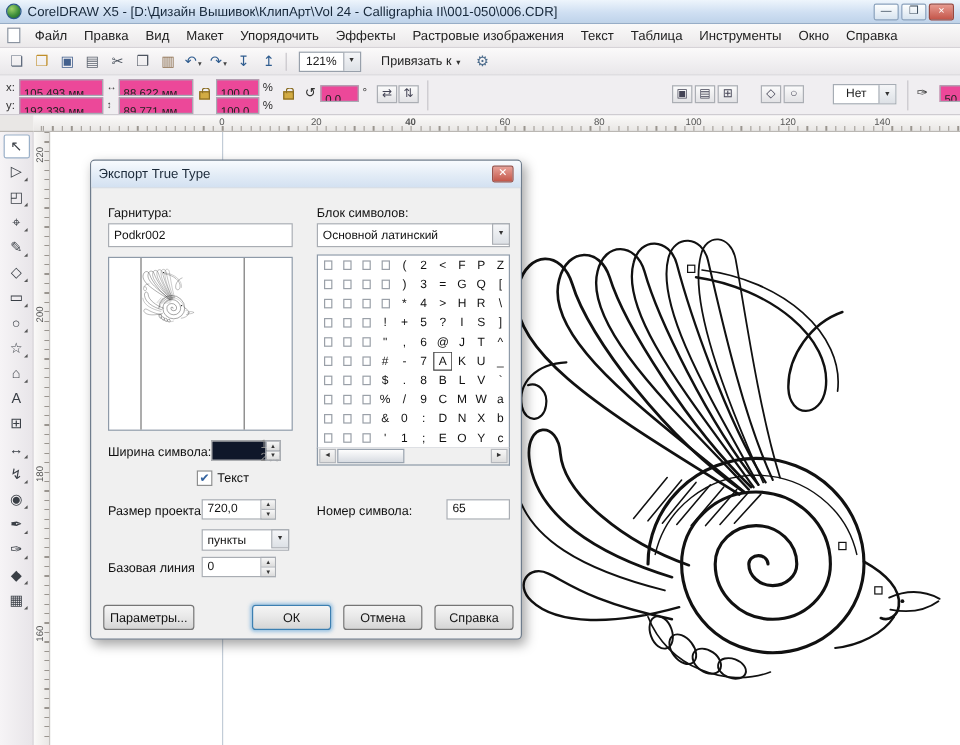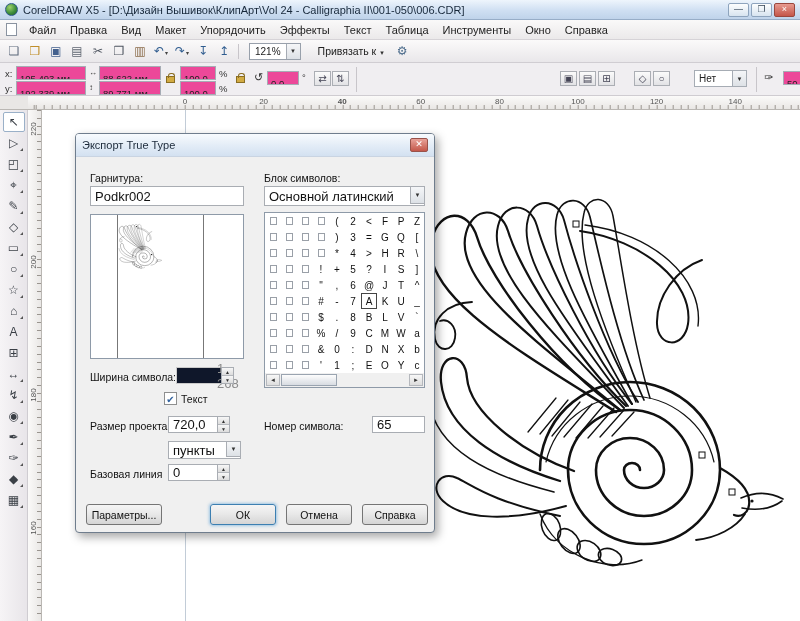--- a/index.html
+++ b/index.html
@@ -42,21 +42,21 @@
   .plabel{position:absolute;white-space:nowrap;color:#333;}
   .pfield{position:absolute;height:13px;background:#ec4899;border:1px solid #a6acb4;line-height:11px;
     padding:6px 3px;white-space:nowrap;overflow:hidden;}
   .pbtn{position:absolute;width:17px;height:15px;border:1px solid #abaeb4;text-align:center;line-height:13px;
     font-size:10px;background:linear-gradient(#fbfbfb,#e2e2e5);color:#445;}
   .psep{position:absolute;width:1px;height:25px;top:4px;background:#c8c5ca;}
   .lock{position:absolute;width:9px;height:7px;background:#d2ab43;border:1px solid #8a6d22;}
   .lock::before{content:"";position:absolute;left:1px;top:-4px;width:5px;height:4px;border:1px solid #8a6d22;
     border-bottom:none;border-radius:3px 3px 0 0;}
   .pcombo{position:absolute;display:flex;align-items:center;height:17px;border:1px solid #a6acb4;background:#fff;font-size:10px;}
-  .pcombo .val{padding:0 4px;flex:1;}
+  .pcombo .val{padding:0 4px;flex:1;text-align:center;}
   
   .corner{position:absolute;left:0;top:96px;width:28px;height:14px;background:#e9e7e5;border-bottom:1px solid #bab7b3;}
   .hruler{position:absolute;left:28px;top:96px;right:0;height:14px;
     background:linear-gradient(#fbfaf9,#e9e7e5);border-bottom:1px solid #bab7b3;}
   .hticks{position:absolute;left:0;right:0;bottom:0;height:4px;
     background-image:repeating-linear-gradient(to right,#9a958f 0 1px,transparent 1px 7.86px);background-position:7.7px 0;}
   .hrnum{position:absolute;top:1px;width:20px;text-align:center;font-size:8px;color:#555;}
   .vruler{position:absolute;left:28px;top:110px;width:14px;bottom:0;
     background:linear-gradient(to right,#fbfaf9,#e9e7e5);border-right:1px solid #bab7b3;}
   .vticks{position:absolute;top:0;bottom:0;right:0;width:4px;
@@ -76,21 +76,21 @@
   .artwork{position:absolute;left:415px;top:195px;z-index:2;}
   
   .dialog{position:absolute;left:75px;top:133px;width:360px;height:400px;background:#f0f0f0;
     border:1px solid #6f7d8d;border-radius:4px;box-shadow:3px 4px 10px rgba(0,0,0,.35);z-index:10;font-size:10.5px;}
   .dlg-title{height:23px;display:flex;align-items:center;padding:0 6px;font-size:11px;color:#1c2a3a;
     background:linear-gradient(#f8fbfe,#e4edf7 50%,#d3e1f1);border-bottom:1px solid #c9d4e2;border-radius:3px 3px 0 0;}
   .dlg-close{margin-left:auto;width:18px;height:14px;border:1px solid #99524a;border-radius:2px;text-align:center;
     background:linear-gradient(#e8a299,#c4574a);color:#fff;font-size:9px;line-height:11px;}
   .dlabel{position:absolute;white-space:nowrap;color:#111;}
   .dinput{position:absolute;background:#fff;border:1px solid #a9adb3;display:flex;align-items:center;
-    padding:0 4px;font-size:13px;color:#111;}
+    padding:0 4px;font-size:10px;color:#111;}
   .dinput.disabled{background:#0f172a;color:#8b8b8b;border-color:#cacaca;padding-left:40px;}
   .spin{position:absolute;right:-1px;top:-1px;bottom:-1px;width:13px;display:flex;flex-direction:column;
     border:1px solid #a9adb3;}
   .spin span{flex:1;display:flex;align-items:center;justify-content:center;background:linear-gradient(#f7f7f7,#dcdcdc);}
   .spin span+span{border-top:1px solid #b5b8bd;}
   .spin .up::before{content:"▲";font-size:5px;color:#333;}
   .spin .down::before{content:"▼";font-size:5px;color:#333;}
   .dcombo .carrow{position:absolute;right:-1px;top:-1px;bottom:-1px;width:15px;border:1px solid #a9adb3;}
   .preview{position:absolute;left:14px;top:80px;width:154px;height:145px;background:#fff;border:1px solid #8e9aa8;}
   .bearing{position:absolute;top:0;bottom:0;width:1px;background:#777;}
@@ -167,20 +167,21 @@
 
   <div class="menubar">
     <span class="doc-icon"></span>
     <span class="menu-items">
         <span class="menu-item">Файл</span>
         <span class="menu-item">Правка</span>
         <span class="menu-item">Вид</span>
         <span class="menu-item">Макет</span>
         <span class="menu-item">Упорядочить</span>
         <span class="menu-item">Эффекты</span>
+        <span class="menu-item">Растровые изображения</span>
         <span class="menu-item">Текст</span>
         <span class="menu-item">Таблица</span>
         <span class="menu-item">Инструменты</span>
         <span class="menu-item">Окно</span>
         <span class="menu-item">Справка</span>
       </span>
   </div>
 
   <div class="toolbar">
     <span class="tb-icons">

